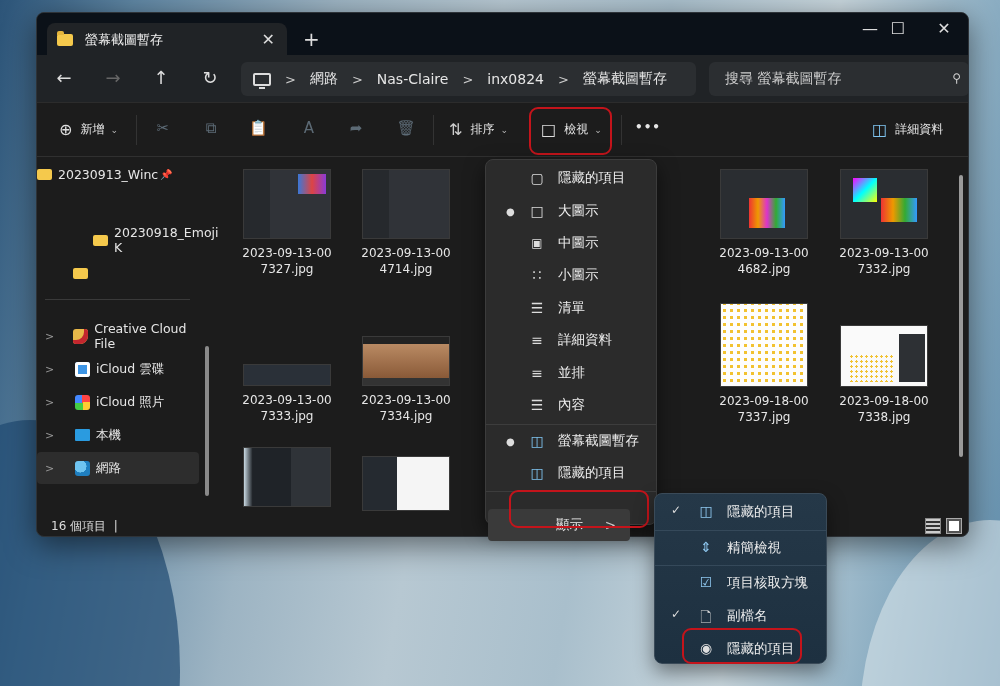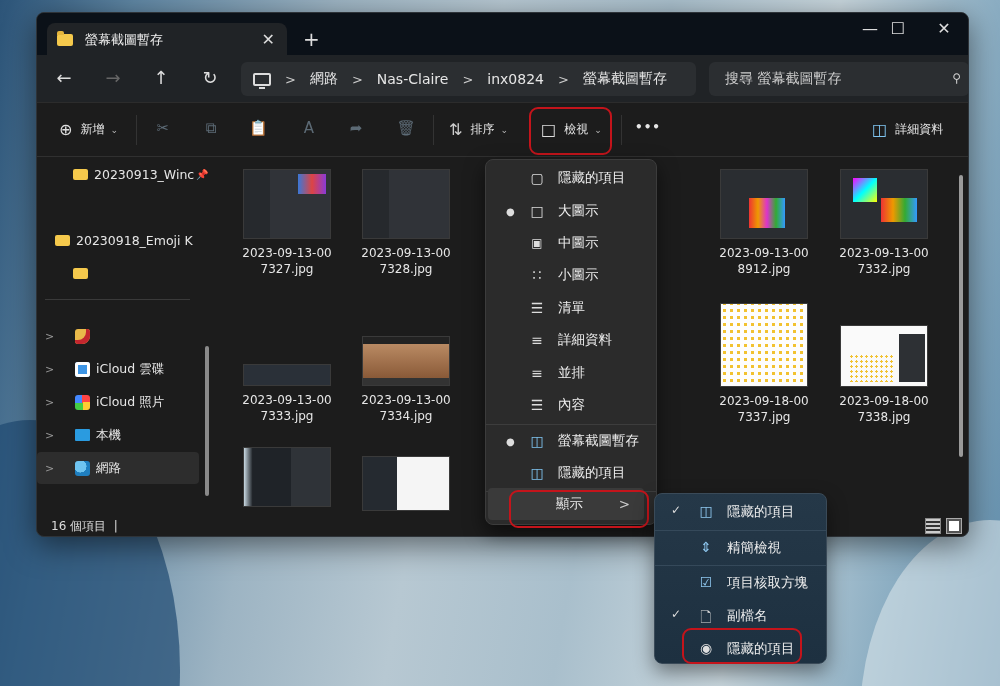--- a/index.html
+++ b/index.html
@@ -130,37 +130,38 @@
     <div class="vsep" style="left:584px"></div>
     <div class="cmd" style="left:598px;letter-spacing:1px;font-weight:bold">•••</div>
     <div class="cmd" style="left:835px">
       <span class="ic" style="color:#7fc4f0">◫</span>
       <span>詳細資料</span>
     </div>
   </div>
   <div class="redbox" style="left:492px;top:94px;width:83px;height:48px"></div>
 
   <div class="sidebar">
-    <div class="sb-item" style="top:0;padding-left:36px">
+    <div class="sb-item" style="top:0;">
       <span class="fold"></span>
       <span>20230913_Winc</span>
       <span style="font-size:10px;color:#aaa;margin-left:2px">📌</span>
     </div>
-    <div class="sb-item" style="top:66px;padding-left:18px">
+    <div class="sb-item" style="top:66px;padding-left:56px">
       <span class="fold"></span>
       <span>20230918_Emoji K</span>
     </div>
     <div class="sb-item" style="top:99px;padding-left:36px">
       <span class="fold"></span>
     </div>
     <div class="sb-div"></div>
 
     <div class="sb-item" style="top:162px">
       <span class="arrow">&gt;</span>
       <span class="ico" style="background:#e9b94a;border-bottom-right-radius:8px;box-shadow:inset -4px -4px 0 #c3262e"></span>
+      <span>Creative Cloud File</span>
     </div>
     <div class="sb-item" style="top:195px">
       <span class="arrow">&gt;</span>
       <span class="ico" style="background:#fff;box-shadow:inset 0 0 0 3px #fff,inset 0 0 0 8px #3e96e6"></span>
       <span>iCloud 雲碟</span>
     </div>
     <div class="sb-item" style="top:228px">
       <span class="arrow">&gt;</span>
       <span class="ico" style="background:conic-gradient(#f44 0 25%,#fc3 0 50%,#4c4 0 75%,#48f 0)"></span>
       <span>iCloud 照片</span>
@@ -182,28 +183,28 @@
     <div class="file" style="left:20px;top:28px">
       <div class="thumb" style="width:88px;height:70px;background:linear-gradient(90deg,#26292d 30%,#303338 30%)">
         <div style="position:absolute;left:54px;top:4px;width:28px;height:20px;background:linear-gradient(90deg,#3a78d8,#d44 50%,#8a3ad8)"></div>
       </div>
       <div>2023-09-13-00</div>
       <div>7327.jpg</div>
     </div>
     <div class="file" style="left:139px;top:28px">
       <div class="thumb" style="width:88px;height:70px;background:linear-gradient(90deg,#26292d 30%,#303338 30%)"></div>
       <div>2023-09-13-00</div>
-      <div>7328.jpg</div>
+      <div>4714.jpg</div>
     </div>
     <div class="file" style="left:497px;top:28px">
       <div class="thumb" style="width:88px;height:70px;background:#2a2d31">
         <div style="position:absolute;left:28px;top:28px;width:36px;height:30px;background:linear-gradient(90deg,#e33,#e90,#d3c,#3a3,#39f)"></div>
       </div>
       <div>2023-09-13-00</div>
-      <div>8912.jpg</div>
+      <div>4682.jpg</div>
     </div>
     <div class="file" style="left:617px;top:28px">
       <div class="thumb" style="width:88px;height:70px;background:#2a2d31">
         <div style="position:absolute;left:12px;top:8px;width:24px;height:24px;background:linear-gradient(135deg,#f0f,#0ff,#ff0)"></div>
         <div style="position:absolute;left:40px;top:28px;width:36px;height:24px;background:linear-gradient(90deg,#e33,#e90,#3a3,#39f)"></div>
       </div>
       <div>2023-09-13-00</div>
       <div>7332.jpg</div>
     </div>
 
@@ -283,21 +284,21 @@
   <div class="mi" style="top:265px">
     <span class="bullet">●</span>
     <span class="mic" style="color:#7fc4f0">◫</span>
     <span class="lbl">螢幕截圖暫存</span>
   </div>
   <div class="mi" style="top:297px">
     <span class="mic" style="color:#7fc4f0">◫</span>
     <span class="lbl">隱藏的項目</span>
   </div>
   <div class="mdiv" style="top:331px"></div>
-  <div class="mi sub" style="top:328px;left:2px;width:156px">
+  <div class="mi sub" style="top:349px;left:2px;width:142px">
     <span class="lbl">顯示</span>
     <span class="arr">&gt;</span>
   </div>
 </div>
 <div class="redbox" style="left:509px;top:490px;width:140px;height:38px"></div>
 
 <div class="submenu">
   <div class="smi" style="top:2px">
     <span class="chk">✓</span>
     <span class="sic">◫</span>

